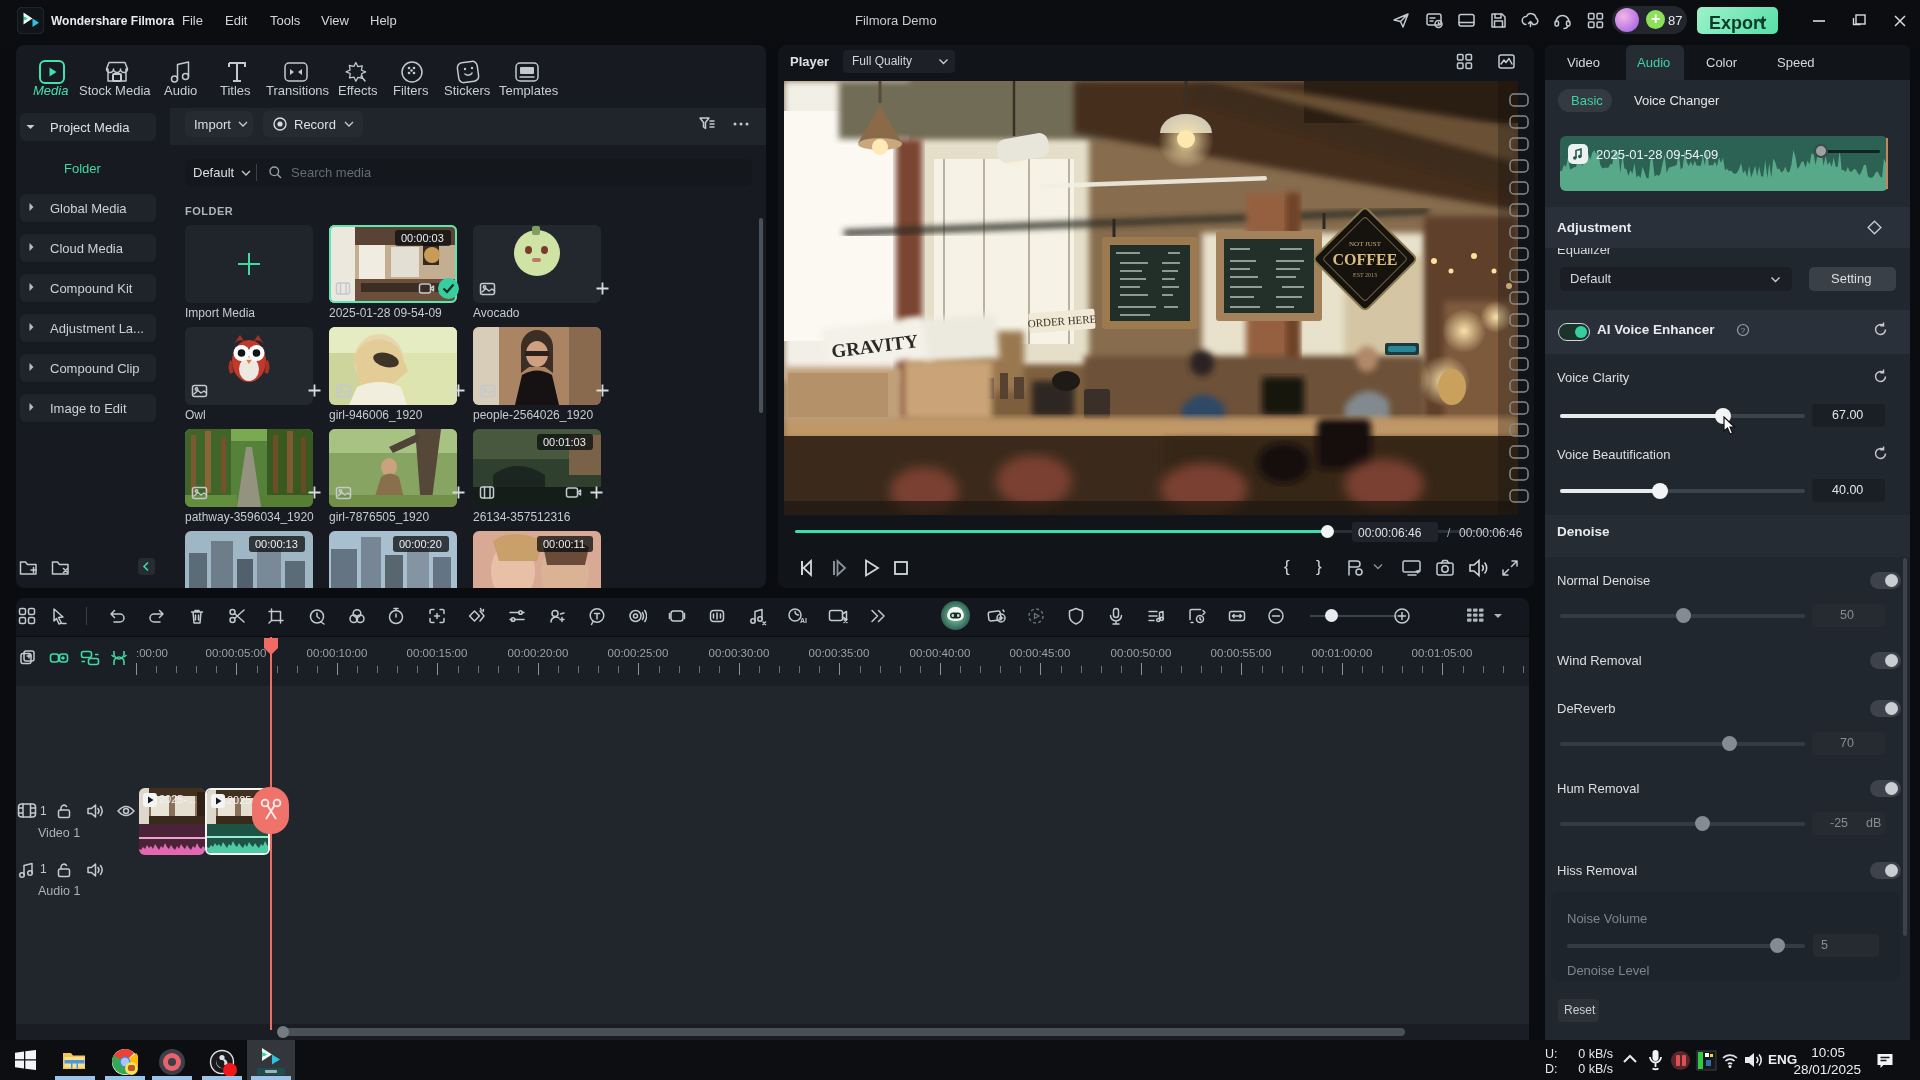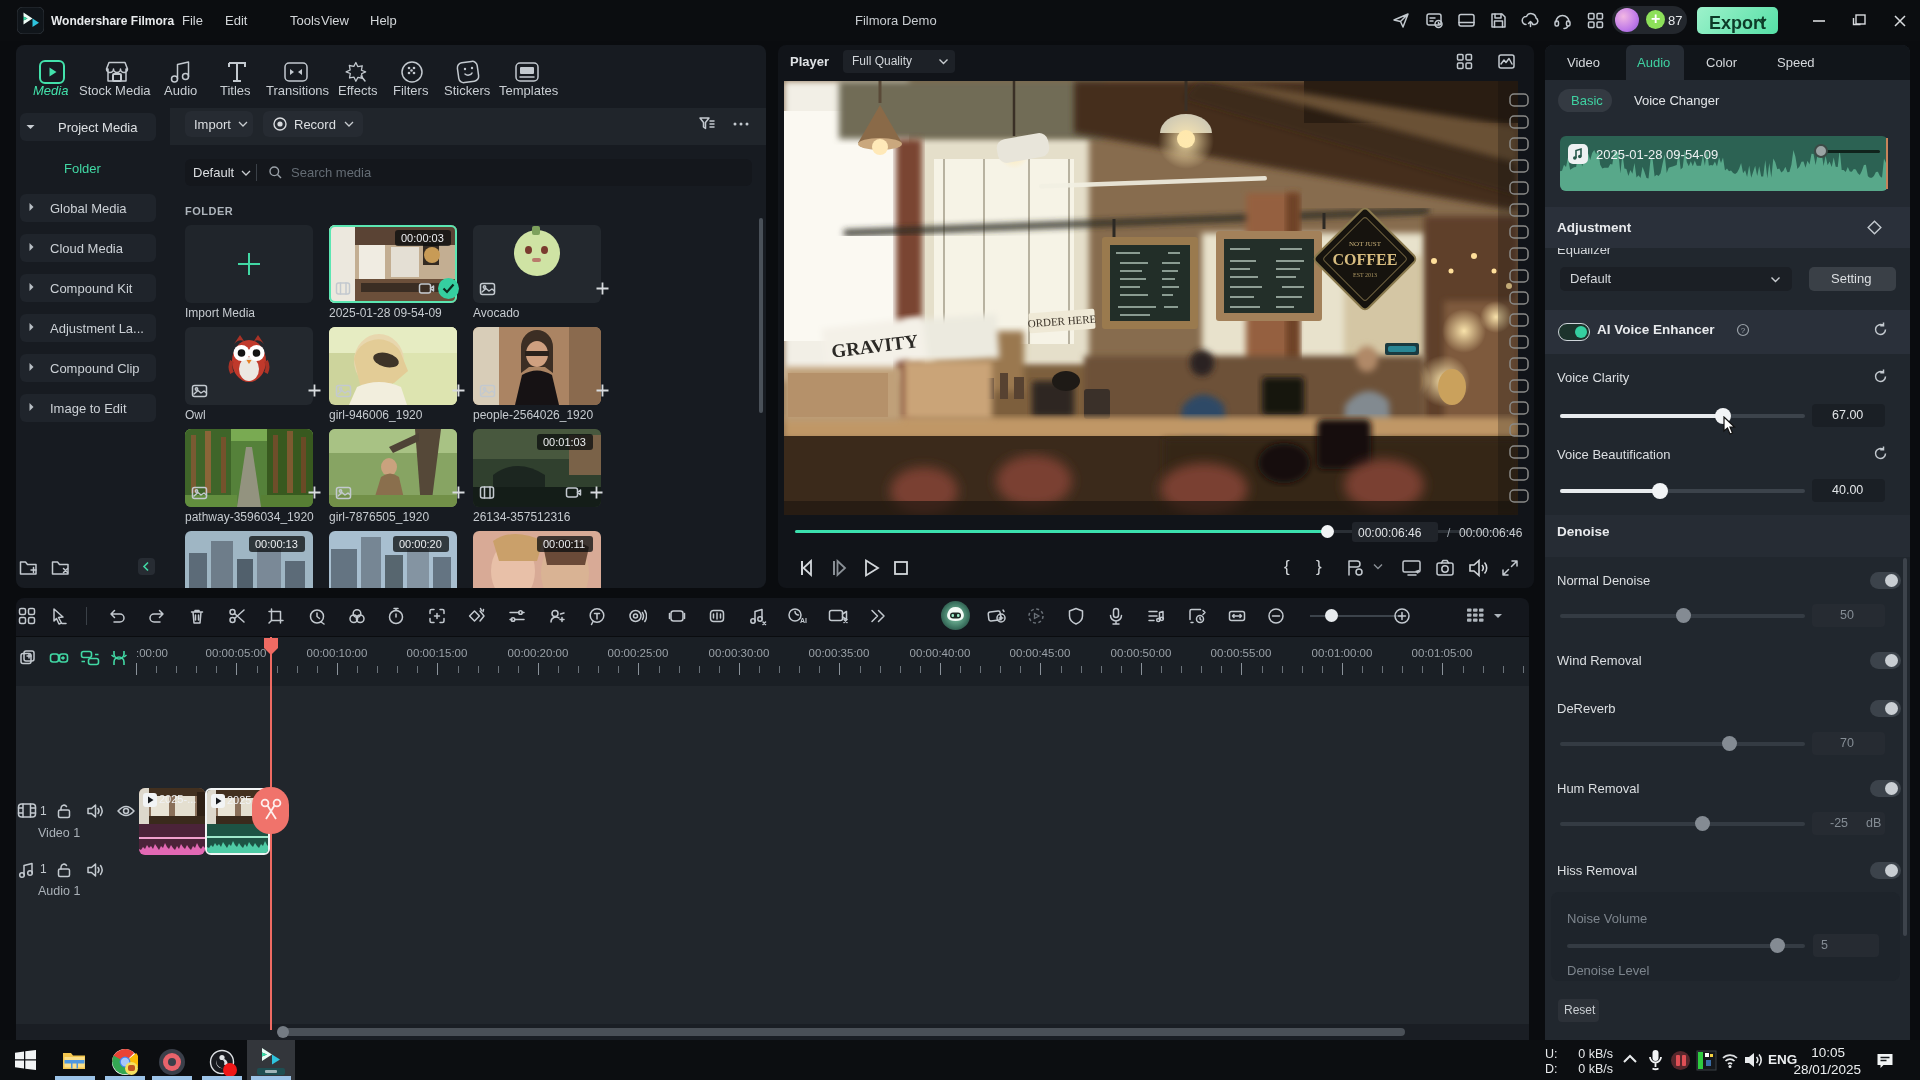--- a/index.html
+++ b/index.html
@@ -17,21 +17,21 @@
   <div class="abs" style="left:0;top:0;width:1920px;height:41px;background:#0b0d10;"></div>
   <svg class="abs" style="left:17px;top:7px;" width="27" height="27" viewBox="0 0 27 27">
     <rect x="0" y="0" width="27" height="27" rx="6" fill="#10151a" stroke="#2c3238" stroke-width="1"></rect>
     <path d="M6.5 5.5 L15.5 11.5 L6.5 17.5 L6.5 13.5 L10.5 11.5 L6.5 9.5 Z" fill="#eefcf6"></path>
     <path d="M6.5 9.5 L10.5 11.5 L6.5 13.5 Z" fill="#35e0a8"></path>
     <path d="M15.5 11.5 L22 15.7 L15.5 20 Z" fill="#2ec4de"></path>
   </svg>
   <div class="abs" style="left:51px;top:14px;font-size:12px;color:#e8eaec;font-weight:bold;">Wondershare Filmora</div>
   <div class="abs" style="left:182px;top:13px;font-size:13px;color:#d4d7da;">File</div>
   <div class="abs" style="left:225px;top:13px;font-size:13px;color:#d4d7da;">Edit</div>
-  <div class="abs" style="left:270px;top:13px;font-size:13px;color:#d4d7da;margin-left:20px;">Tools</div>
+  <div class="abs" style="left:270px;top:13px;font-size:13px;color:#d4d7da;">Tools</div>
   <div class="abs" style="left:321px;top:13px;font-size:13px;color:#d4d7da;">View</div>
   <div class="abs" style="left:370px;top:13px;font-size:13px;color:#d4d7da;">Help</div>
   <div class="abs" style="left:855px;top:13px;font-size:13px;color:#c9cdd1;">Filmora Demo</div>
 
   <svg class="abs" style="left:1391px;top:10px;" width="21" height="21" viewBox="0 0 21 21">
     <path class="ico" d="M3 10 L17 4 L12 17 L9.5 11.5 Z M9.5 11.5 L17 4"></path>
   </svg>
   <svg class="abs" style="left:1424px;top:10px;" width="21" height="21" viewBox="0 0 21 21">
     <rect class="ico" x="3" y="4" width="14" height="11" rx="2"></rect>
       <path class="ico" d="M6 8 h5 M6 11 h3"></path>
@@ -138,21 +138,21 @@
         <path class="ico" stroke-width="2" d="M8 20 h14"></path>
     </svg>
     <div class="abs" style="left:499px;top:83px;font-size:13px;color:#c9ced3;">Templates</div>
   </div>
 
   <div id="tree">
     <div class="abs" style="left:20px;top:113px;width:136px;height:28px;background:#1f242b;border-radius:6px;"></div>
     <svg class="abs" style="left:26px;top:123px;" width="9" height="8" viewBox="0 0 9 8">
         <path d="M0.5 2 l4 4 4-4" fill="#c9ced3"></path>
       </svg>
-    <div class="abs" style="left:58px;top:120px;font-size:13px;color:#dde0e3;">Project Media</div>
+    <div class="abs" style="left:50px;top:120px;font-size:13px;color:#dde0e3;">Project Media</div>
     <div class="abs" style="left:64px;top:161px;font-size:13px;color:#41d8a4;">Folder</div>
     <div class="abs" style="left:20px;top:194px;width:136px;height:28px;background:#1f242b;border-radius:6px;"></div>
     <svg class="abs" style="left:28px;top:202px;" width="7" height="10" viewBox="0 0 7 10">
         <path d="M1.5 1 l4 4 -4 4" fill="#b9bfc5"></path>
       </svg>
     <div class="abs" style="left:50px;top:201px;font-size:13px;color:#ccd1d6;">Global Media</div>
     <div class="abs" style="left:20px;top:234px;width:136px;height:28px;background:#1f242b;border-radius:6px;"></div>
     <svg class="abs" style="left:28px;top:242px;" width="7" height="10" viewBox="0 0 7 10">
         <path d="M1.5 1 l4 4 -4 4" fill="#b9bfc5"></path>
       </svg>

